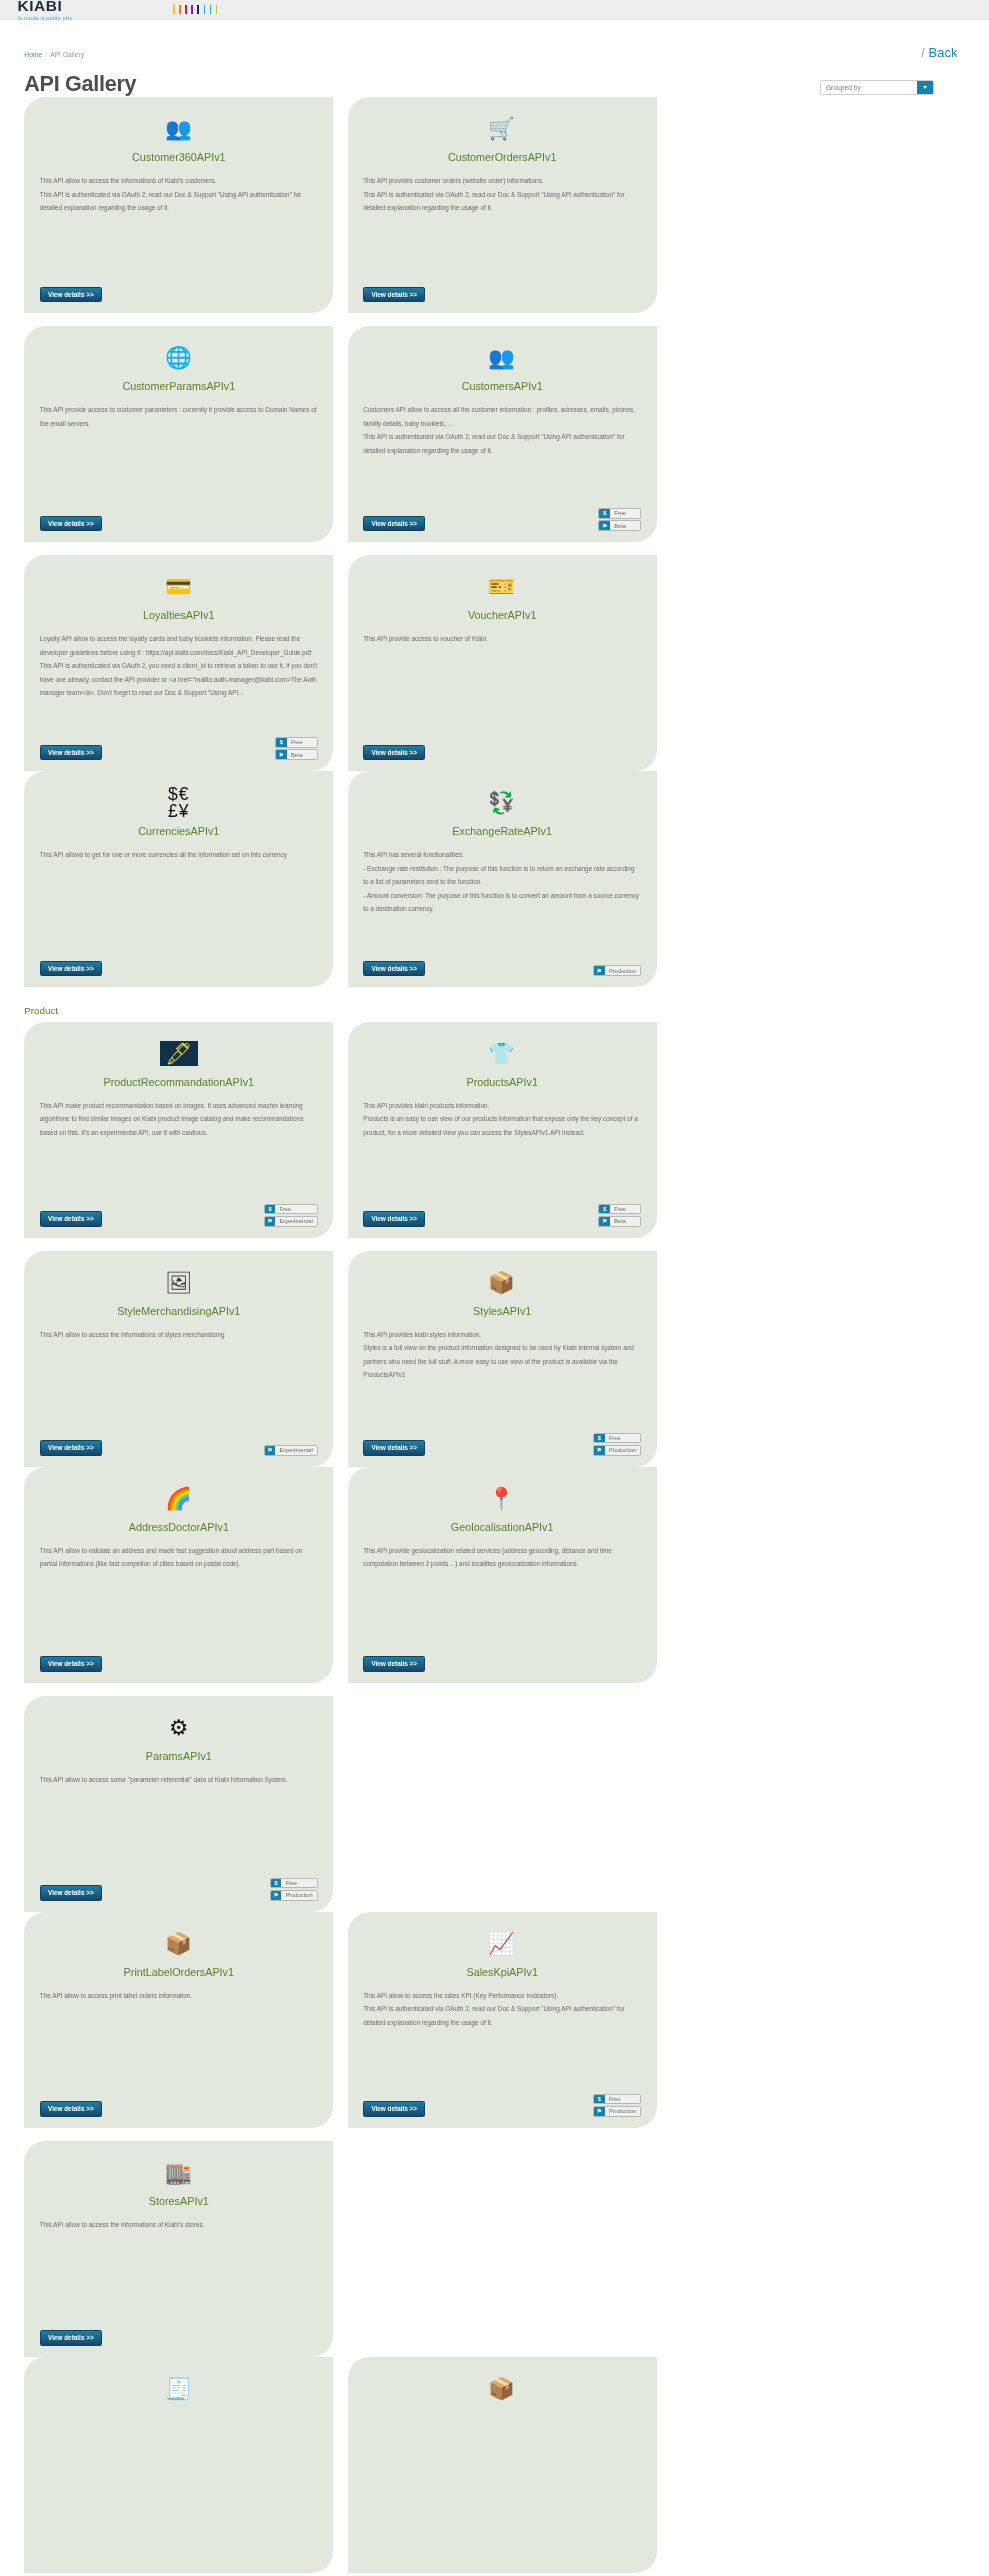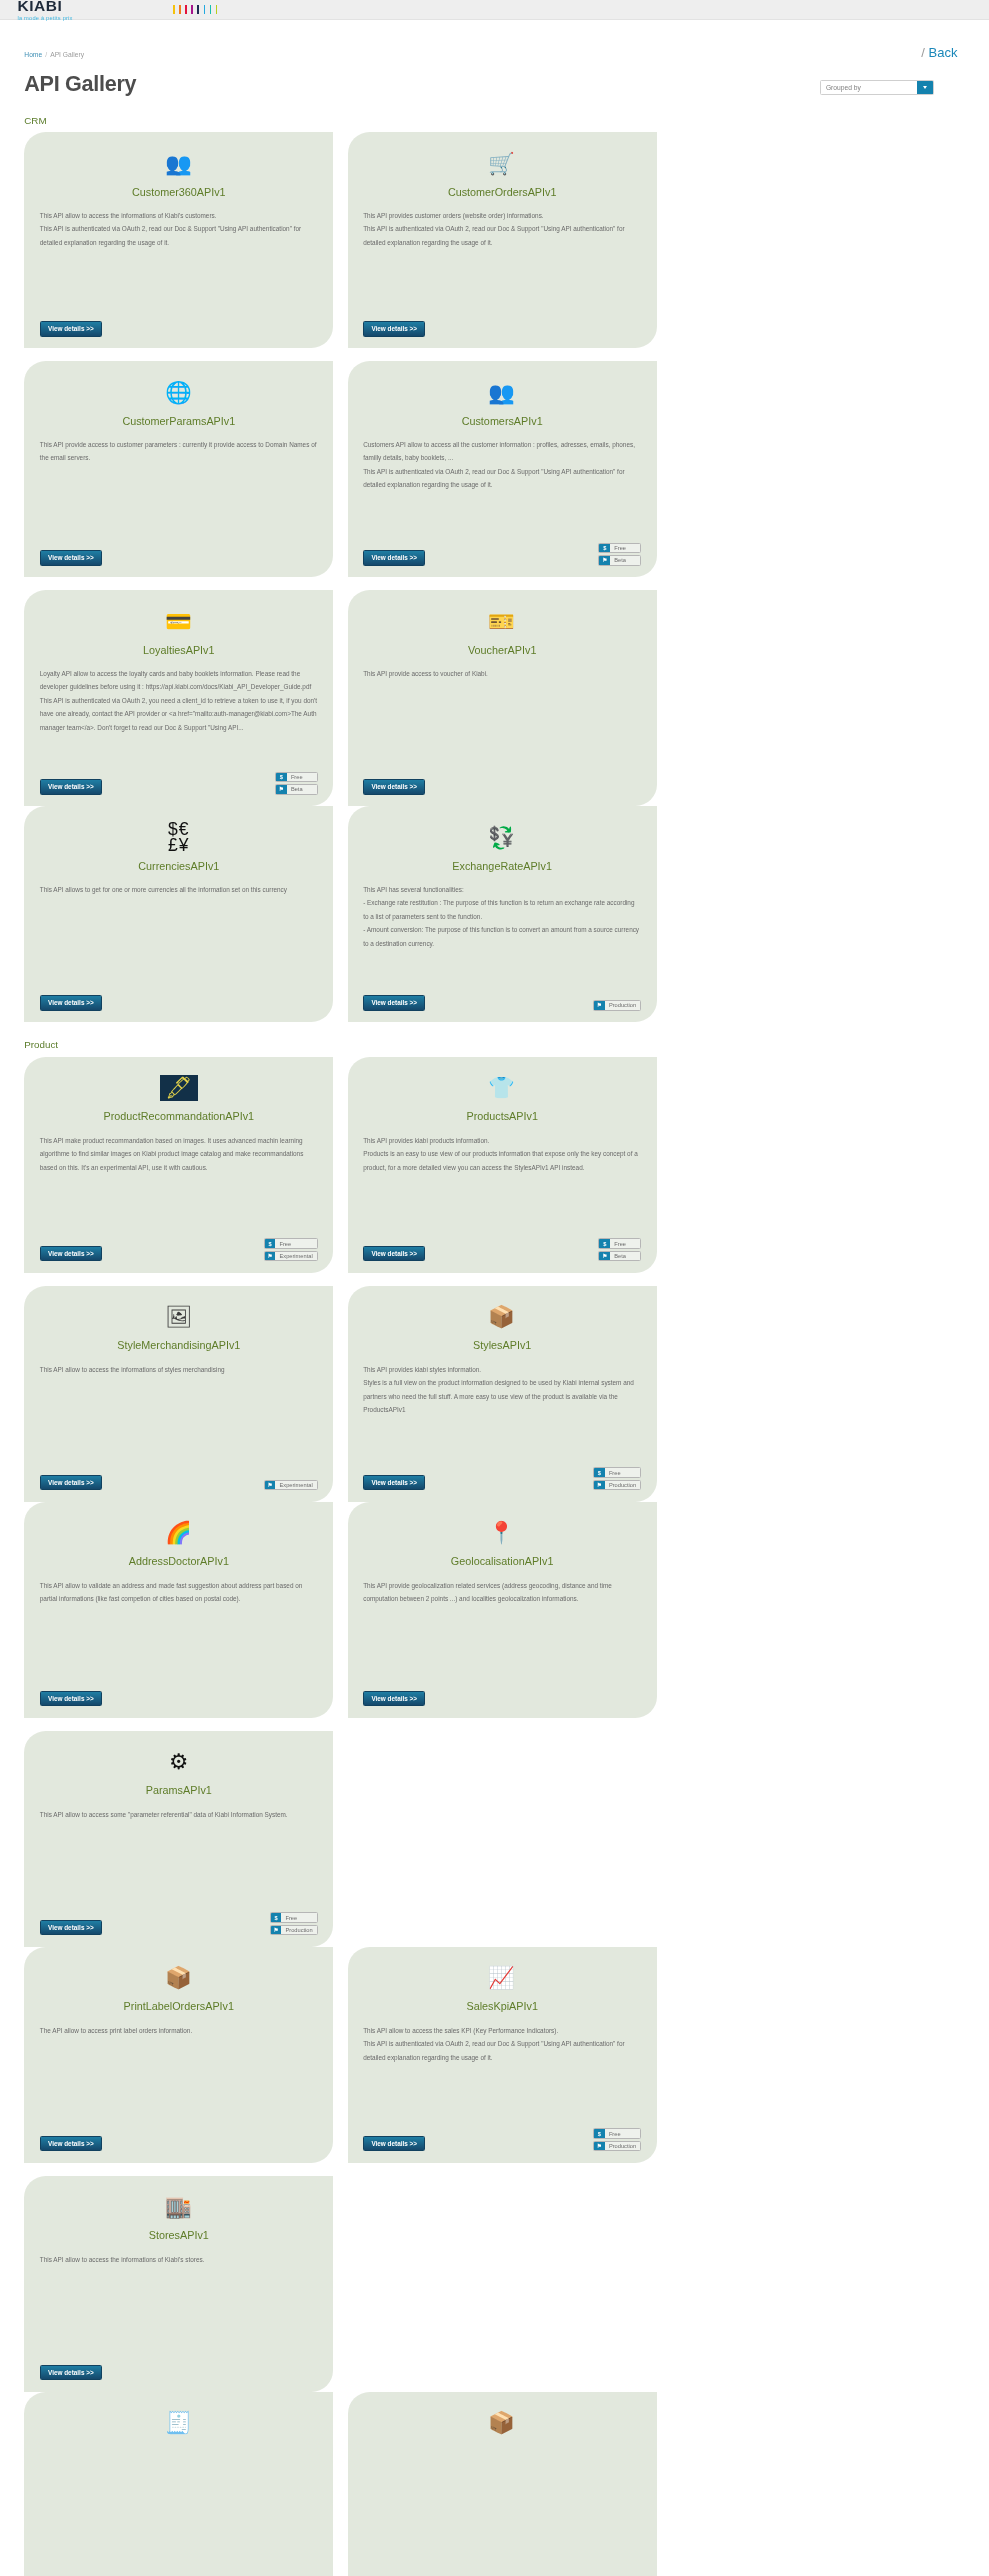--- a/index.html
+++ b/index.html
@@ -201,21 +201,20 @@
   <div class="toolbarrow">
     <div class="grouped-select">
       <div class="gs-label">Grouped by</div>
       <div class="gs-arrow">
           <span class="caret"></span>
         </div>
     </div>
   </div>
 
   <div id="sections-root">
-      <h2 class="section-title">CRM</h2>
       <div class="grid">
         <div class="card">
           <div class="card-icon">
             <span class="glyph" style="color:#6aa825">👥</span>
           </div>
           <div class="card-title">Customer360APIv1</div>
           <div class="card-desc">
             <p>This API allow to access the informations of Kiabi's customers.</p>
             <p>This API is authenticated via OAuth 2, read our Doc &amp; Support "Using API authentication" for detailed explanation regarding the usage of it.</p>
           </div>

